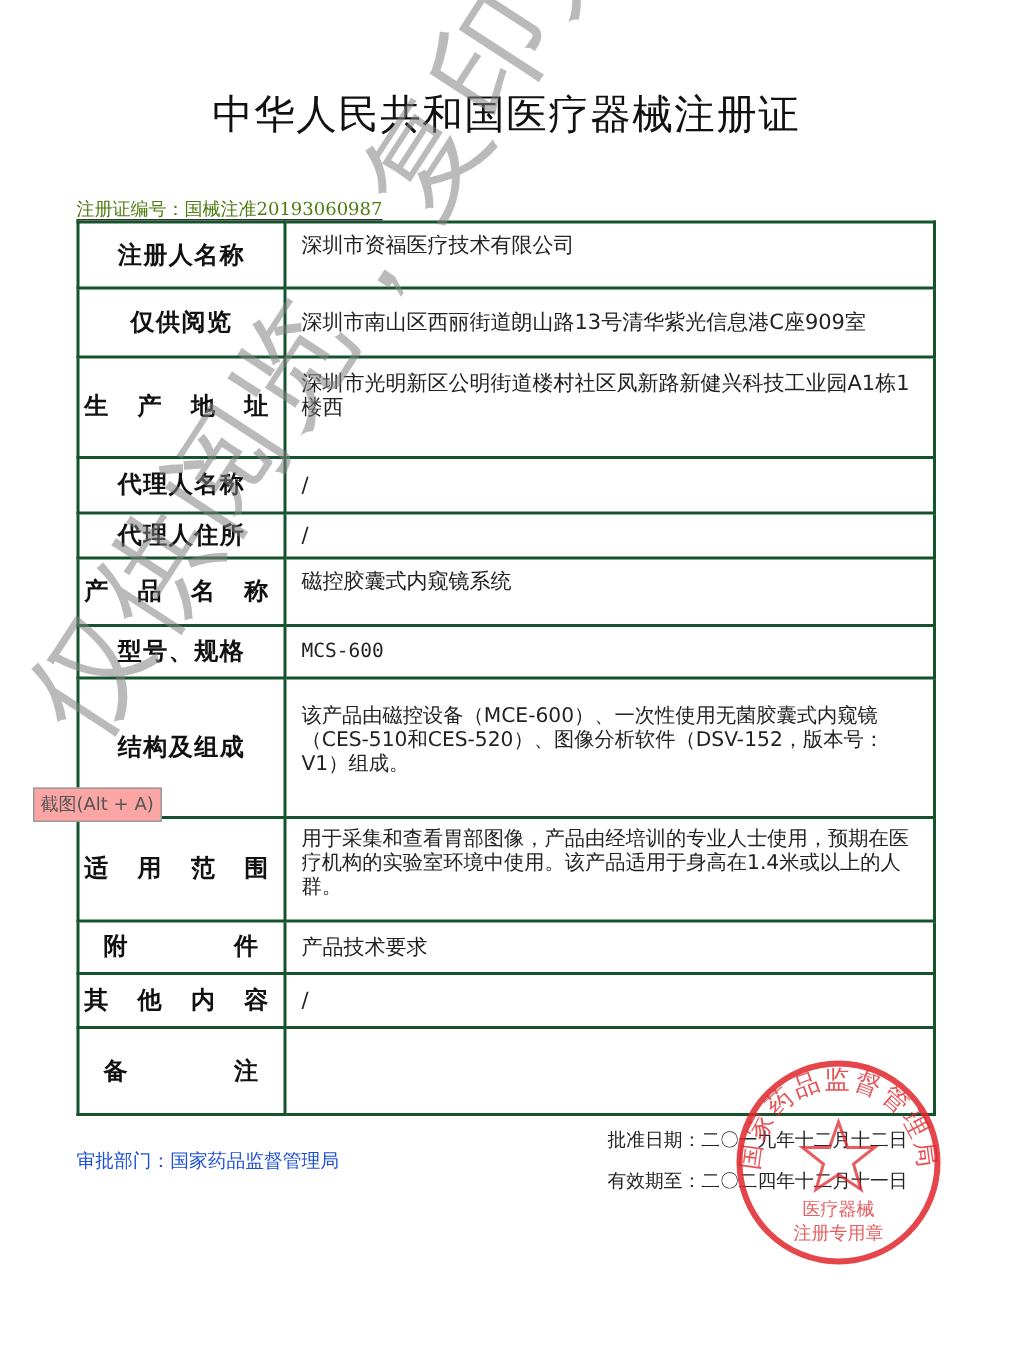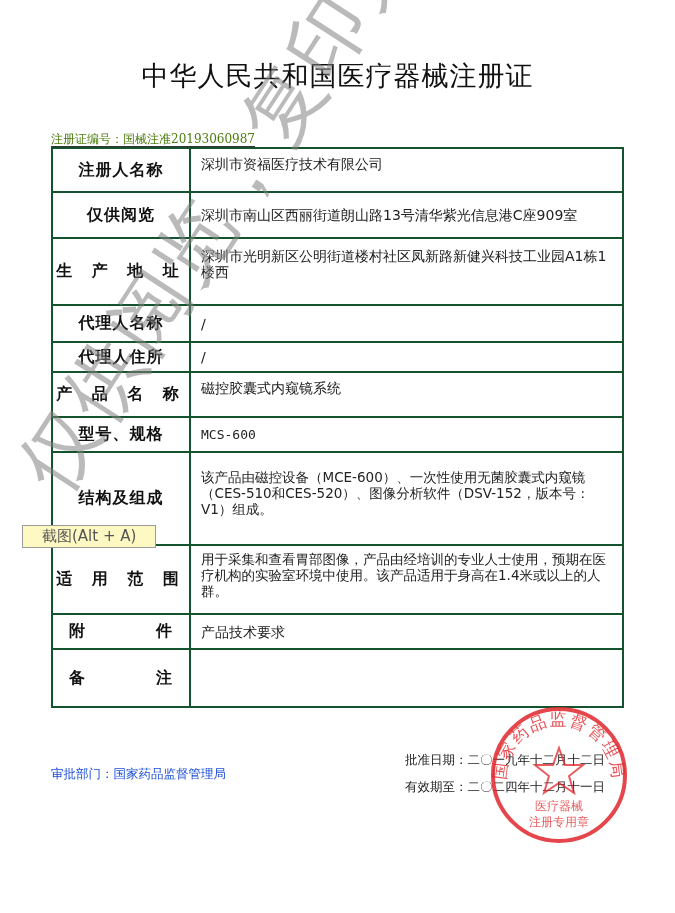--- a/index.html
+++ b/index.html
@@ -50,23 +50,23 @@
     font-family: "DejaVu Serif", "Liberation Serif", serif;
     font-size: 78px; color: rgba(130,130,130,0.55); letter-spacing: 4px;
     white-space: nowrap; pointer-events: none; font-weight: 200;
     -webkit-text-stroke: 0px;
   }
   .stamp {
     position: absolute; left: 484px; top: 700px; width: 150px; height: 150px;
     pointer-events: none;
   }
   .tooltip {
-    position: absolute; left: 22px; top: 525px; height: 21px; padding: 0 19px;
-    border: 1px solid #9a9a9a; background: #fef9c3; color: #555;
-    font-family: "DejaVu Sans", "Liberation Sans", sans-serif; font-size: 15px;
+    position: absolute; left: 22px; top: 525px; height: 21px; padding: 0 4px;
+    border: 1px solid #9a9a9a; background: #fca5a5; color: #555;
+    font-family: "DejaVu Sans", "Liberation Sans", sans-serif; font-size: 12px;
     line-height: 21px; white-space: nowrap;
   }
 </style>
 </head>
 <body>
 
 <div class="title">中华人民共和国医疗器械注册证</div>
 
 <div class="regno">
   <span class="lbl">注册证编号：</span><span>国械注准20193060987</span>
@@ -107,20 +107,24 @@
     <td class="value" style="padding-top:16px !important;font-size:13.5px">该产品由磁控设备（MCE-600）、一次性使用无菌胶囊式内窥镜（CES-510和CES-520）、图像分析软件（DSV-152，版本号：V1）组成。</td>
   </tr>
   <tr style="height:69px">
     <td class="label spaced">适 用 范 围</td>
     <td class="value" style="padding-top:5px !important;font-size:13.5px">用于采集和查看胃部图像，产品由经培训的专业人士使用，预期在医疗机构的实验室环境中使用。该产品适用于身高在1.4米或以上的人群。</td>
   </tr>
   <tr style="height:35px">
     <td class="label wide">附件</td>
     <td class="value" style="vertical-align:middle;padding-top:0 !important">产品技术要求</td>
   </tr>
+  <tr style="height:36px">
+    <td class="label spaced">其 他 内 容</td>
+    <td class="value" style="vertical-align:middle;padding-top:0 !important">/</td>
+  </tr>
   <tr style="height:58px">
     <td class="label wide">备注</td>
     <td class="value"></td>
   </tr>
 </tbody>
   </table>
 
 <div class="footer-left">
   <span>审批部门：</span><span>国家药品监督管理局</span>
 </div>

